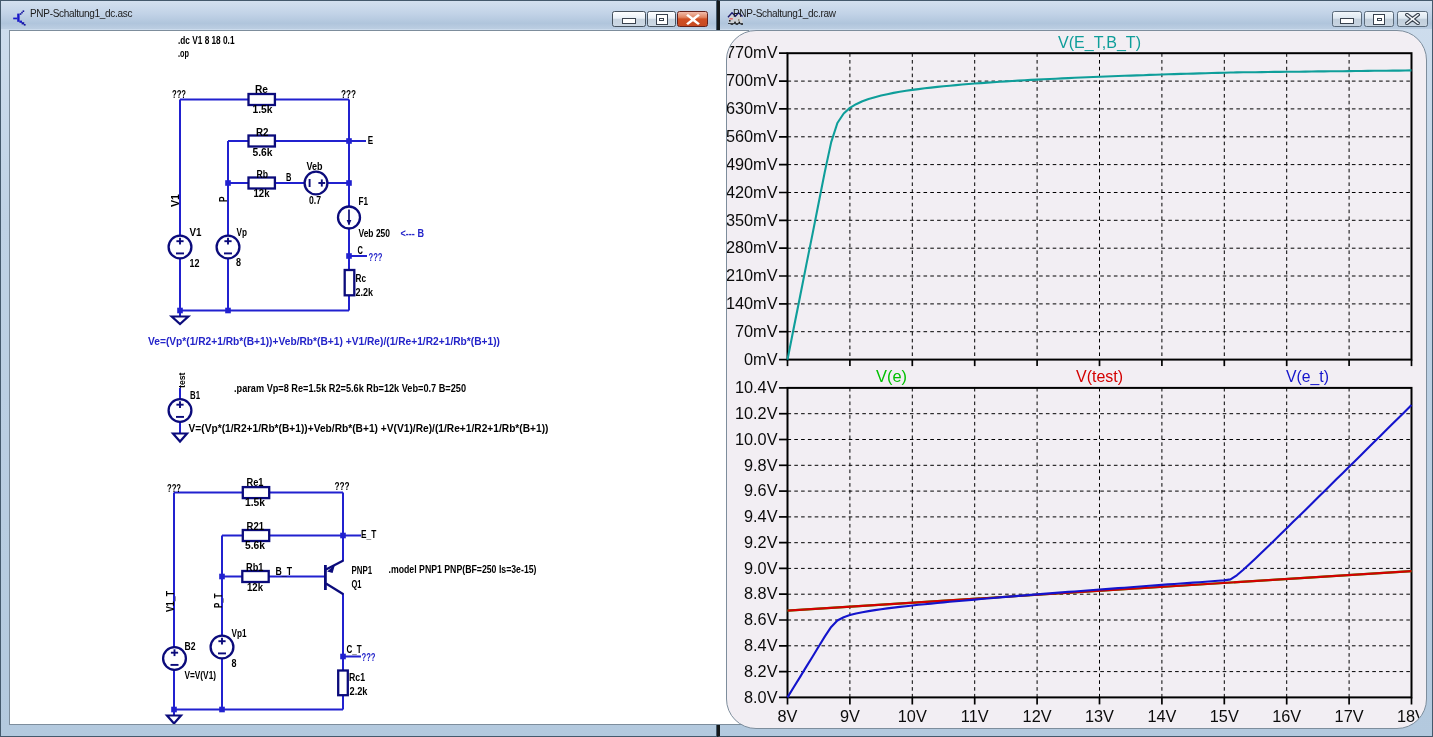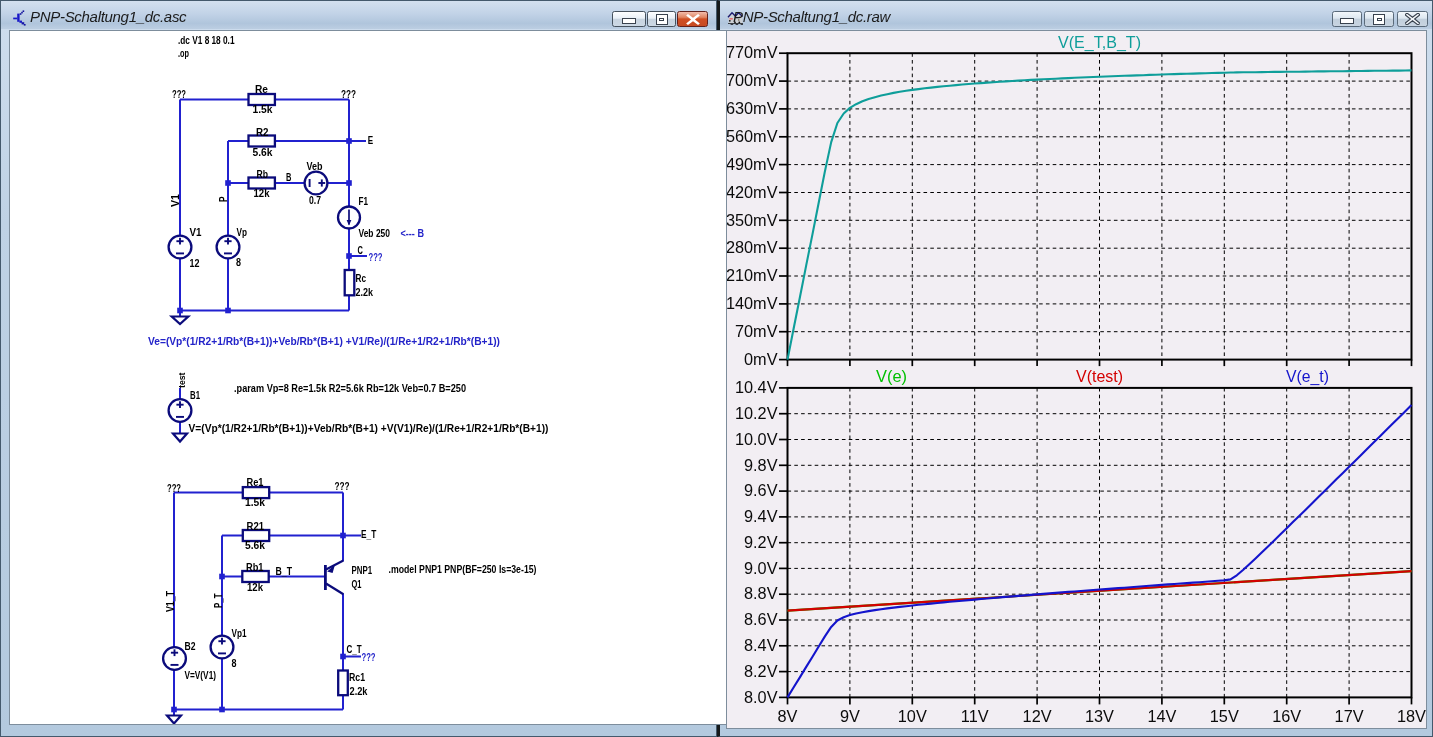--- a/index.html
+++ b/index.html
@@ -1,19 +1,19 @@
 <!DOCTYPE html>
 <html><head><meta charset="utf-8"><style>
 *{margin:0;padding:0;box-sizing:border-box;}
 html,body{width:1433px;height:737px;overflow:hidden;font-family:"Liberation Sans",sans-serif;background:#9db5c8;}
 .stage{position:relative;width:1433px;height:737px;transform:translateZ(0);will-change:transform;}
 .win{position:absolute;top:0;height:737px;background:linear-gradient(180deg,#cfdeee 0%,#bfd2e5 30%,#b3c9de 100%);border:1px solid #44596c;}
 .tbar{position:absolute;left:0;right:0;top:0;height:28px;background:linear-gradient(180deg,#d3e0ef 0%,#c2d3e7 45%,#b0c5dc 80%,#bccee2 100%);}
 .ticon{position:absolute;left:10px;top:8px;}
-.ttext{position:absolute;left:29px;top:7px;font-size:15px;color:#1b1b1b;letter-spacing:-0.3px;font-style:italic;}
+.ttext{position:absolute;left:29px;top:7px;font-size:10px;color:#1b1b1b;letter-spacing:-0.3px;}
 .btn{position:absolute;top:10px;height:16px;border:1px solid #46525e;border-radius:2.5px;background:linear-gradient(180deg,#fdfeff 0%,#e9f0f7 45%,#c8d4e0 50%,#ccd8e4 100%);display:flex;align-items:center;justify-content:center;}
 .btn.b2{border-color:#5a6a7a;background:linear-gradient(180deg,#f2f7fb 0%,#dde7f0 45%,#c2cfdc 50%,#c8d4e0 100%);}
 .btn-close{border-color:#63201a;background:linear-gradient(180deg,#f2bcab 0%,#e08562 38%,#d04f24 50%,#c74a21 100%);}
 .glyph-min{width:14px;height:6px;background:#fff;border:1.6px solid #39424e;margin-top:4px;}
 .glyph-max{width:12px;height:11px;background:#fff;border:1.9px solid #39424e;display:flex;align-items:center;justify-content:center;}
 .glyph-max div{width:5px;height:3px;background:#fff;border:1.5px solid #39424e;}
 .client{position:absolute;border:1px solid #7d8d9c;overflow:hidden;transform:translateZ(0);}
 text{font-family:"Liberation Sans",sans-serif;}
 </style></head><body>
 <div class="stage">
@@ -212,21 +212,21 @@
 <text x="231.5" y="636.5" font-size="10.5" fill="#000" font-weight="bold" textLength="15" lengthAdjust="spacingAndGlyphs">Vp1</text>
 <text x="231.5" y="666.5" font-size="10.5" fill="#000" font-weight="bold" textLength="5" lengthAdjust="spacingAndGlyphs">8</text>
 <text x="184.5" y="650" font-size="10.5" fill="#000" font-weight="bold" textLength="11" lengthAdjust="spacingAndGlyphs">B2</text>
 <text x="184.5" y="679" font-size="10.5" fill="#000" font-weight="bold" textLength="31.5" lengthAdjust="spacingAndGlyphs">V=V(V1)</text>
 <text x="346.5" y="652.5" font-size="10" fill="#000" font-weight="bold" textLength="15.2" lengthAdjust="spacingAndGlyphs">C_T</text>
 <text x="361.5" y="660.5" font-size="10.5" fill="#2323c9" font-weight="bold" textLength="14" lengthAdjust="spacingAndGlyphs">???</text>
 <text x="349" y="680.5" font-size="10.5" fill="#000" font-weight="bold" textLength="16" lengthAdjust="spacingAndGlyphs">Rc1</text>
 <text x="349.5" y="694.5" font-size="10.5" fill="#000" font-weight="bold" textLength="18" lengthAdjust="spacingAndGlyphs">2.2k</text>
         </g>
       </svg></div>
-<div class="client" style="left:725.5px;top:30px;width:701px;height:698.5px;background:#f2eef3;"><svg width="699" height="697" viewBox="0 0 699 697" font-family="'Liberation Sans', sans-serif">
+<div class="client" style="left:725.5px;top:30px;width:701px;height:698.5px;background:#f2eef3;border-radius:30px;"><svg width="699" height="697" viewBox="0 0 699 697" font-family="'Liberation Sans', sans-serif">
         <g transform="translate(-726.5,-31)">
           <rect x="787.0" y="53.2" width="624.0" height="306.40000000000003" fill="none" stroke="#000" stroke-width="2"></rect>
 <line x1="787.0" y1="81.1" x2="1411.0" y2="81.1" stroke="#000" stroke-width="1" stroke-dasharray="3.6,3.2"></line>
 <line x1="787.0" y1="108.9" x2="1411.0" y2="108.9" stroke="#000" stroke-width="1" stroke-dasharray="3.6,3.2"></line>
 <line x1="787.0" y1="136.8" x2="1411.0" y2="136.8" stroke="#000" stroke-width="1" stroke-dasharray="3.6,3.2"></line>
 <line x1="787.0" y1="164.6" x2="1411.0" y2="164.6" stroke="#000" stroke-width="1" stroke-dasharray="3.6,3.2"></line>
 <line x1="787.0" y1="192.5" x2="1411.0" y2="192.5" stroke="#000" stroke-width="1" stroke-dasharray="3.6,3.2"></line>
 <line x1="787.0" y1="220.3" x2="1411.0" y2="220.3" stroke="#000" stroke-width="1" stroke-dasharray="3.6,3.2"></line>
 <line x1="787.0" y1="248.2" x2="1411.0" y2="248.2" stroke="#000" stroke-width="1" stroke-dasharray="3.6,3.2"></line>
 <line x1="787.0" y1="276.0" x2="1411.0" y2="276.0" stroke="#000" stroke-width="1" stroke-dasharray="3.6,3.2"></line>

